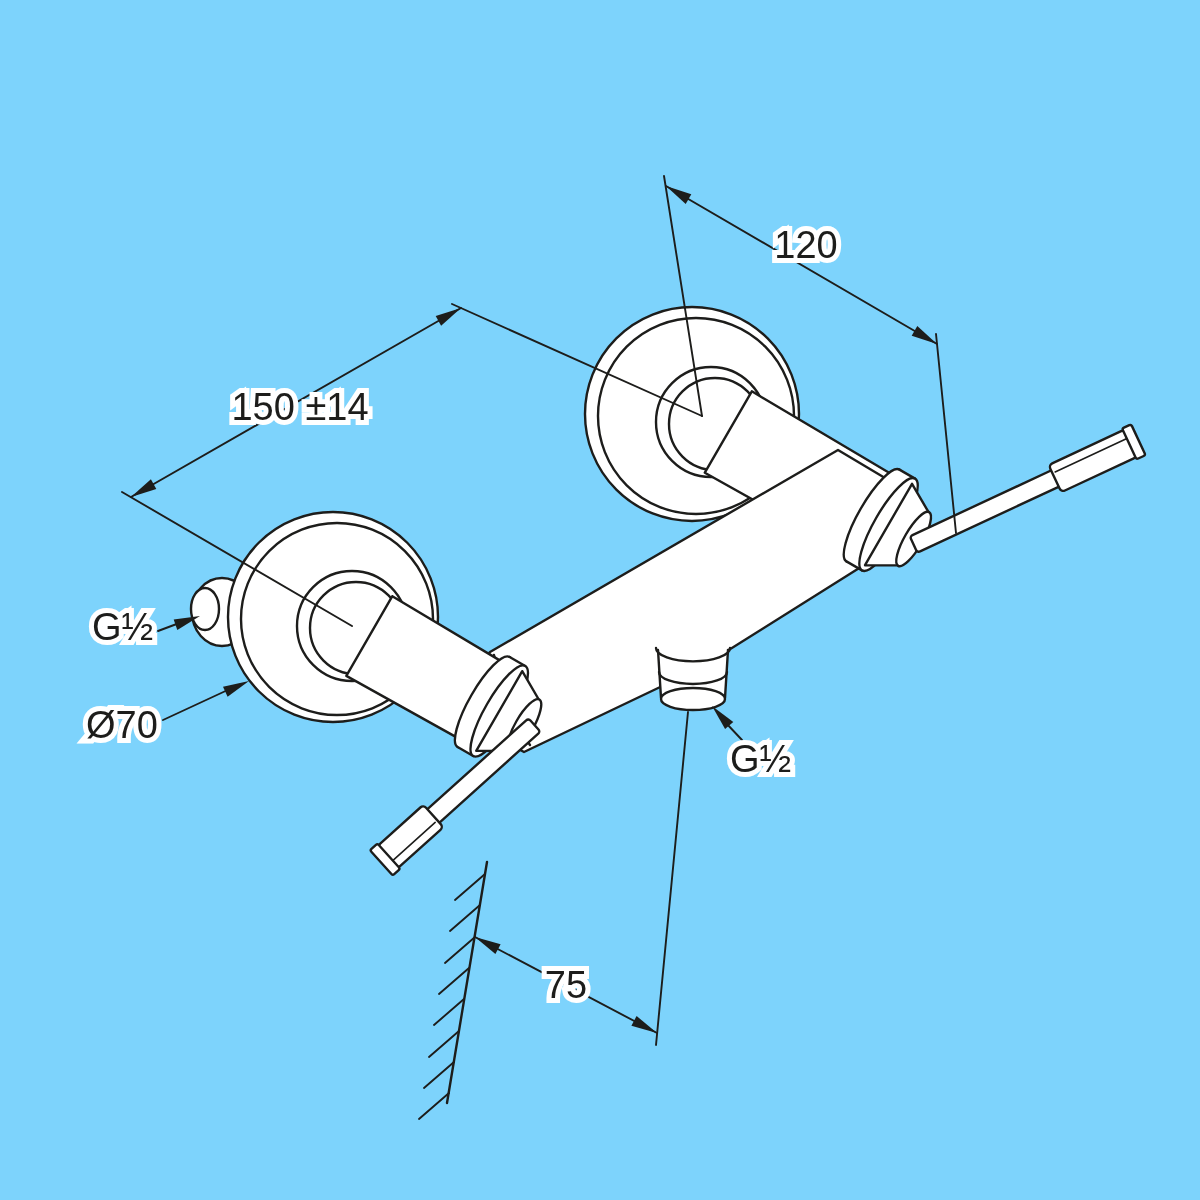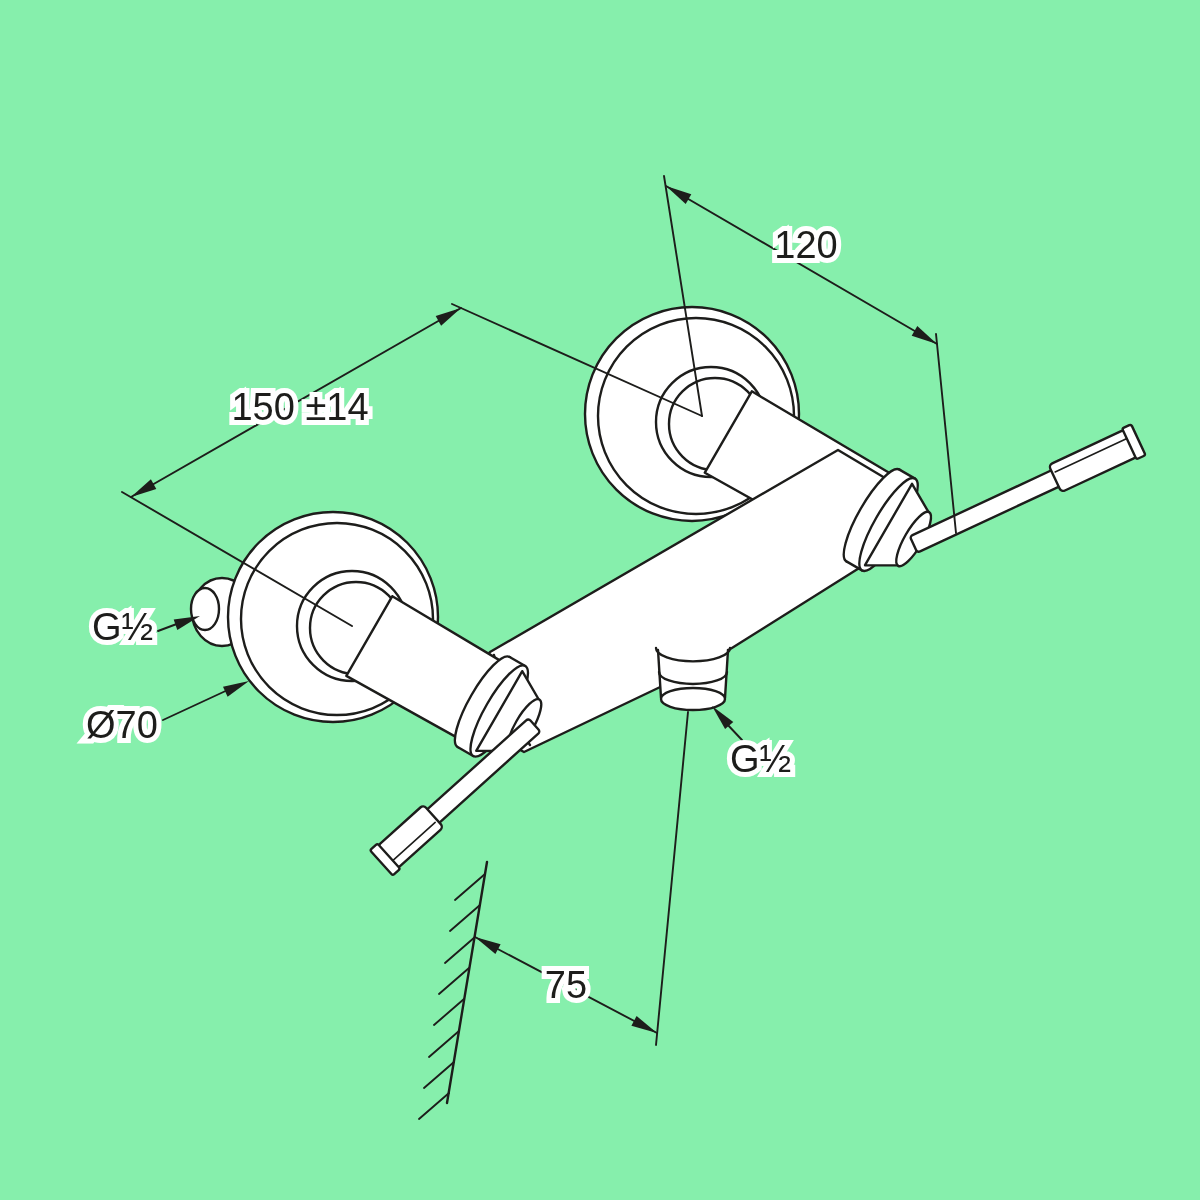--- a/index.html
+++ b/index.html
@@ -8,21 +8,21 @@
     padding: 0;
     background: #ffffff;
     width: 1200px;
     height: 1200px;
     font-family: "Liberation Sans", sans-serif;
   }
   .stage {
     position: relative;
     width: 1200px;
     height: 1200px;
-    background: #86efac;
+    background: #7dd3fc;
     overflow: hidden;
   }
   svg { display: block; }
   .outline {
     stroke: #1d1d1b;
     stroke-width: 2.4;
     stroke-linejoin: round;
     stroke-linecap: round;
     fill: none;
   }

